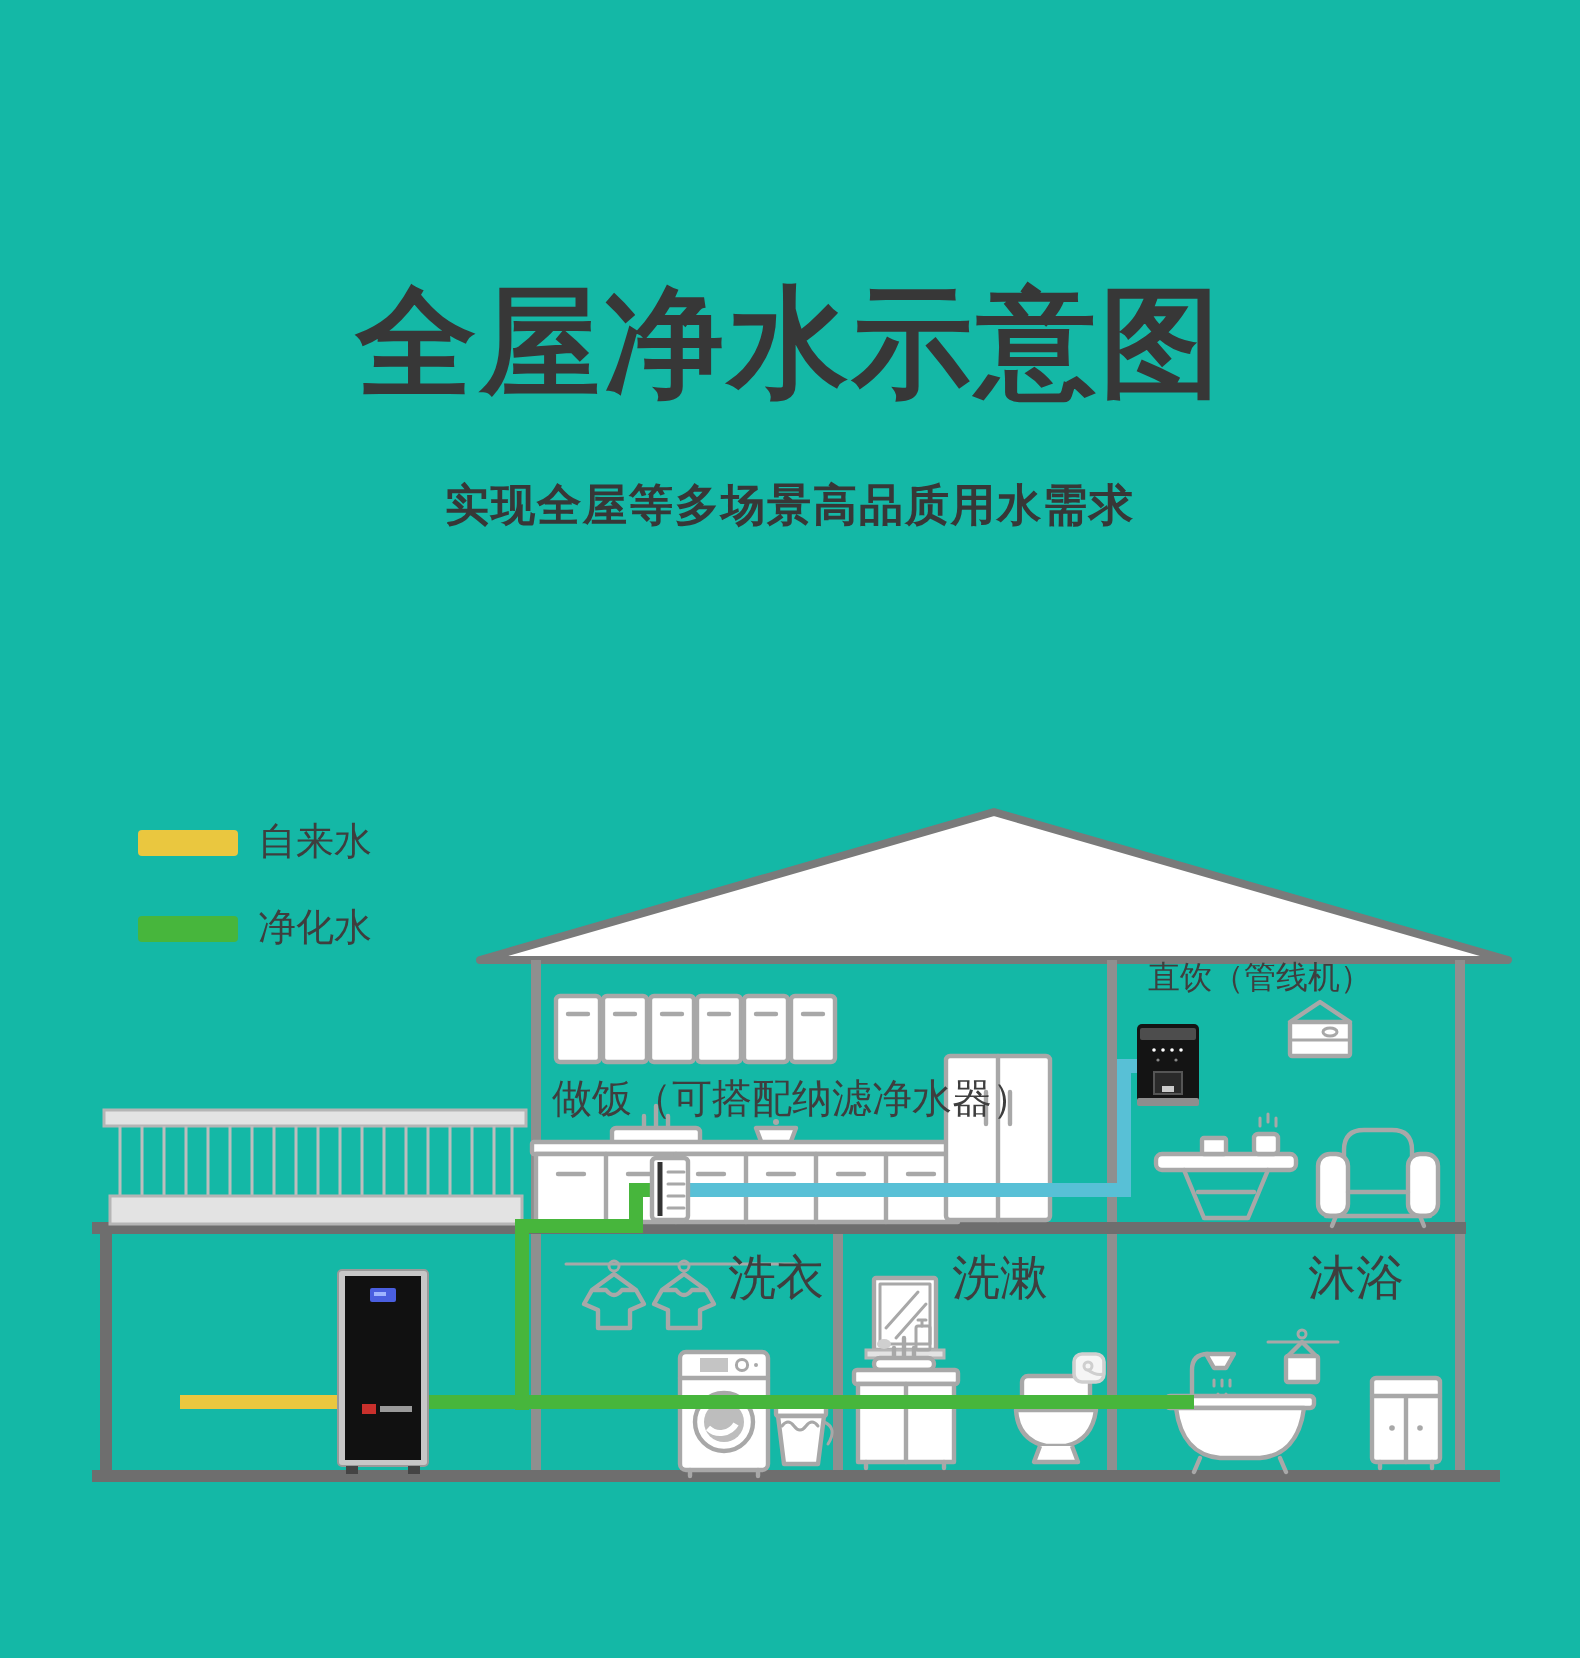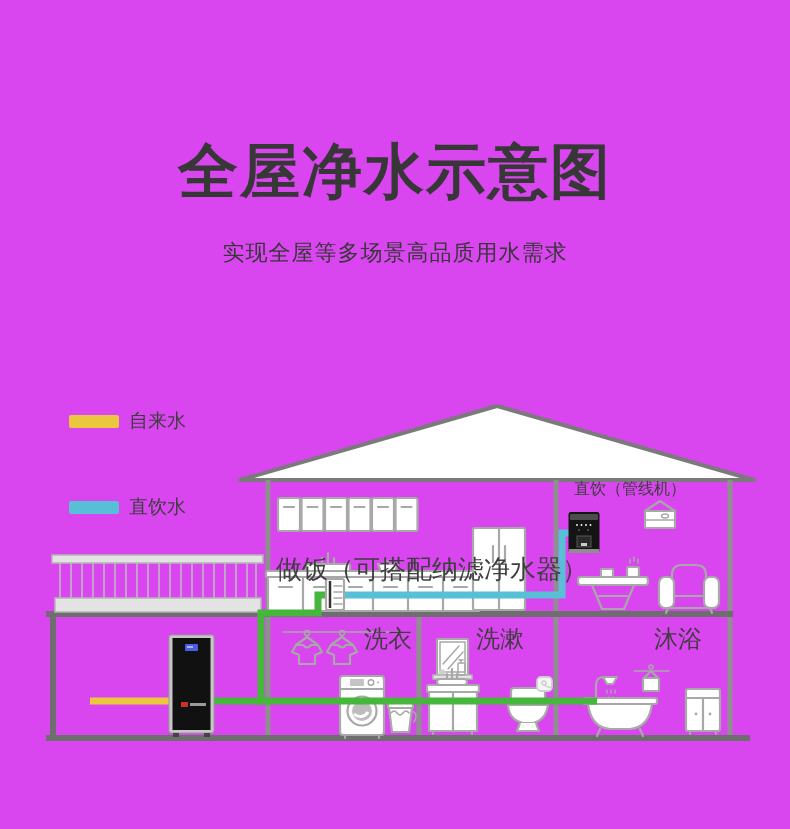--- a/index.html
+++ b/index.html
@@ -2,32 +2,32 @@
 <html style="--tap-water: #EAC73F; --purified-water: #47B63C; --direct-water: #58C0D6; --wall: #8F8F8F; --wall-dark: #6E6E6E; --roof: #7A7A7A; --icon-stroke: #A8A8A8; --title-text: #373737; --body-text: #3E3E3E; --fill-light: #E3E3E3; --device-black: #141414; --display-blue: #4A5FE0; --logo-red: #C9302C;"><head>
 <meta charset="utf-8">
 <style>
   :root{
     --tap-water:#EAC73F; --purified-water:#47B63C; --direct-water:#58C0D6;
     --wall:#8F8F8F; --wall-dark:#6E6E6E; --roof:#7A7A7A; --icon-stroke:#A8A8A8;
     --title-text:#373737; --body-text:#3E3E3E; --fill-light:#E3E3E3;
     --device-black:#141414; --display-blue:#4A5FE0; --logo-red:#C9302C;
   }
   html,body{margin:0;padding:0;background:#fff;}
-  .stage{position:relative;width:790px;height:829px;background:#d946ef;overflow:hidden;
+  .stage{position:relative;width:790px;height:829px;background:#14b8a6;overflow:hidden;
          font-family:"Liberation Sans","DejaVu Sans",sans-serif;}
   .title{position:absolute;left:0;right:0;top:139px;text-align:center;
          font-size:60px;font-weight:bold;color:var(--title-text);letter-spacing:2px;line-height:1.1;}
   .subtitle{position:absolute;left:0;right:0;top:238px;text-align:center;
-         font-size:22px;font-weight:400;color:var(--title-text);letter-spacing:1px;}
+         font-size:22px;font-weight:700;color:var(--title-text);letter-spacing:1px;}
   .legend-row{position:absolute;left:53px;display:flex;align-items:center;gap:10px;padding-left:16px;}
   .legend-row .swatch{width:50px;height:13px;border-radius:2px;flex:0 0 auto;}
   .legend-row .lab{font-size:19px;color:var(--body-text);}
   .sw-tap{background:var(--tap-water);} .sw-pur{background:var(--purified-water);} .sw-dir{background:var(--direct-water);}
   .room-label{position:absolute;color:var(--body-text);white-space:nowrap;}
-  .lbl-kitchen{left:276px;top:552px;font-size:26px;}
+  .lbl-kitchen{left:276px;top:536px;font-size:20px;}
   .lbl-direct{left:574px;top:479px;font-size:16px;}
   .lbl-laundry{left:364px;top:623px;font-size:24px;text-align:right;}
   .lbl-washing{left:476px;top:623px;font-size:24px;}
   .lbl-bathing{left:654px;top:623px;font-size:24px;}
   svg{position:absolute;left:0;top:0;}
   .s{stroke:var(--icon-stroke);fill:none;stroke-width:2.2;stroke-linecap:round;stroke-linejoin:round;}
   .sf{stroke:var(--icon-stroke);fill:#fff;stroke-width:2.2;stroke-linejoin:round;}
   .thin{stroke-width:1.5;}
   .dot{fill:var(--icon-stroke);stroke:none;}
   .lightfill{fill:var(--fill-light);stroke:#B5B5B5;stroke-width:1.5;}
@@ -226,23 +226,23 @@
     </g>
   </svg>
 
   <div class="title">全屋净水示意图</div>
   <div class="subtitle">实现全屋等多场景高品质用水需求</div>
 
   <div class="legend-row" style="top:408px;">
     <span class="swatch sw-tap"></span>
     <span class="lab">自来水</span>
   </div>
-  <div class="legend-row" style="top:494px;">
-    <span class="swatch sw-dir"></span>
-    <span class="lab">直饮水</span>
+  <div class="legend-row" style="top:451px;">
+    <span class="swatch sw-pur"></span>
+    <span class="lab">净化水</span>
   </div>
 
   <div class="room-label lbl-kitchen">做饭（可搭配纳滤净水器）</div>
   <div class="room-label lbl-direct">直饮（管线机）</div>
   <div class="room-label lbl-laundry">洗衣</div>
   <div class="room-label lbl-washing">洗漱</div>
   <div class="room-label lbl-bathing">沐浴</div>
 </div>
 
 </body></html>

